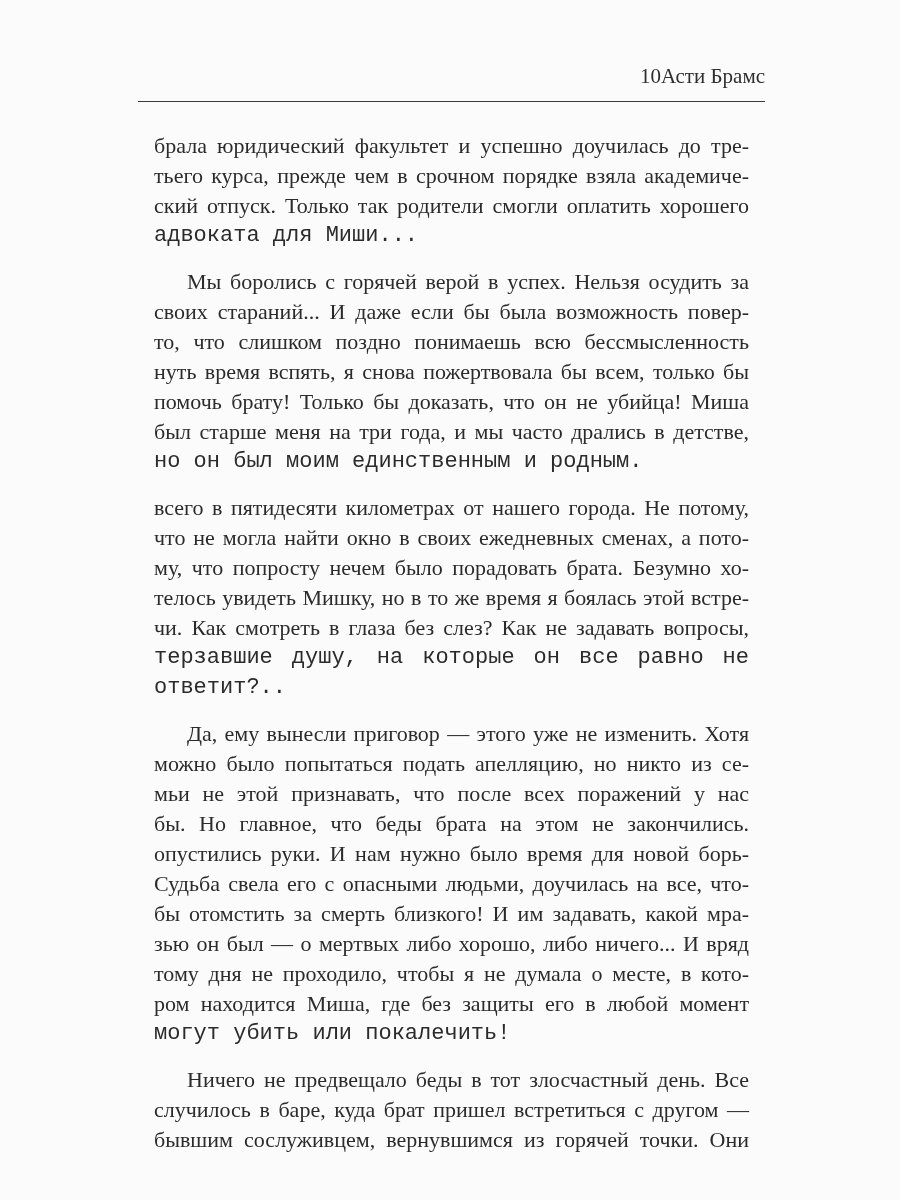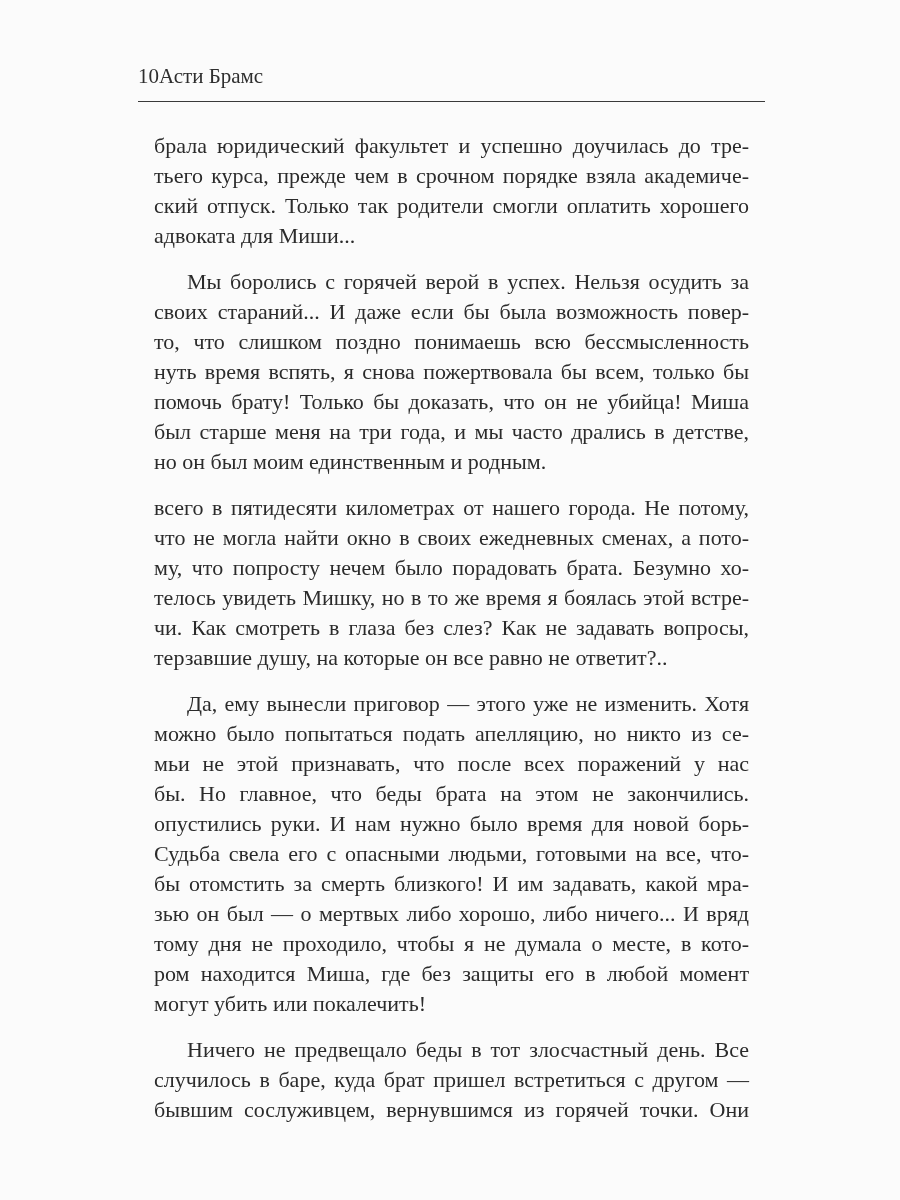--- a/index.html
+++ b/index.html
@@ -16,21 +16,21 @@
   }
   .page {
     position: relative;
     width: 900px;
     height: 1200px;
     box-sizing: border-box;
     padding: 64px 135px 0 138px;
   }
   .page-header {
     display: flex;
-    justify-content: flex-start;
+    justify-content: flex-end;
     align-items: baseline;
     font-size: 21px;
     line-height: 24px;
     color: #2e2e2e;
   }
   .header-rule {
     margin-top: 13px;
     border: none;
     border-top: 1.5px solid #3a3a3a;
     width: 100%;
@@ -43,20 +43,21 @@
   .paragraph {
     margin: 16px;
   }
   .line {
     text-align: justify;
     text-align-last: justify;
     white-space: normal;
   }
   .line-last {
     text-align-last: left;
+    font-family: Liberation Mono, monospace;
   }
   .line-indent {
     text-indent: 33px;
   }
 </style>
 </head>
 <body>
 
 <div class="page">
   <div class="page-header">
@@ -87,21 +88,21 @@
         <div class="line">телось увидеть Мишку, но в то же время я боялась этой встре-</div>
         <div class="line">чи. Как смотреть в глаза без слез? Как не задавать вопросы,</div>
         <div class="line line-last">терзавшие душу, на которые он все равно не ответит?..</div>
       </div>
       <div class="paragraph">
         <div class="line line-indent">Да, ему вынесли приговор — этого уже не изменить. Хотя</div>
         <div class="line">можно было попытаться подать апелляцию, но никто из се-</div>
         <div class="line">мьи не этой признавать, что после всех поражений у нас</div>
         <div class="line">бы. Но главное, что беды брата на этом не закончились.</div>
         <div class="line">опустились руки. И нам нужно было время для новой борь-</div>
-        <div class="line">Судьба свела его с опасными людьми, готовыми на все, что-</div>
+        <div class="line">Судьба свела его с опасными людьми, доучилась на все, что-</div>
         <div class="line">бы отомстить за смерть близкого! И им задавать, какой мра-</div>
         <div class="line">зью он был — о мертвых либо хорошо, либо ничего... И вряд</div>
         <div class="line">тому дня не проходило, чтобы я не думала о месте, в кото-</div>
         <div class="line">ром находится Миша, где без защиты его в любой момент</div>
         <div class="line line-last">могут убить или покалечить!</div>
       </div>
       <div class="paragraph">
         <div class="line line-indent">Ничего не предвещало беды в тот злосчастный день. Все</div>
         <div class="line">случилось в баре, куда брат пришел встретиться с другом —</div>
         <div class="line">бывшим сослуживцем, вернувшимся из горячей точки. Они</div>

